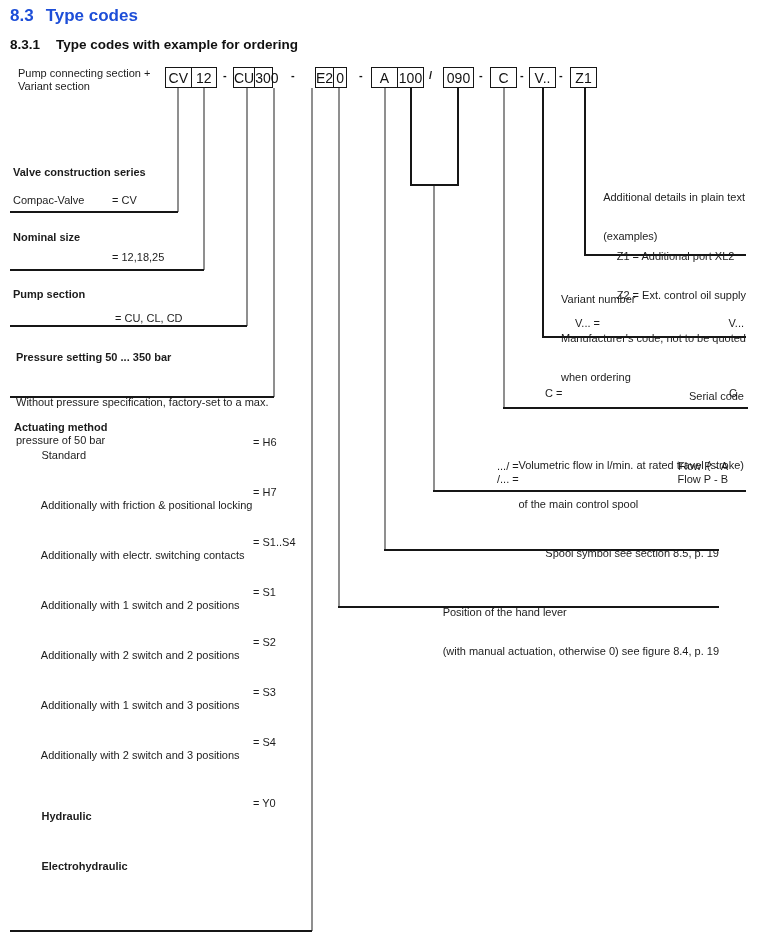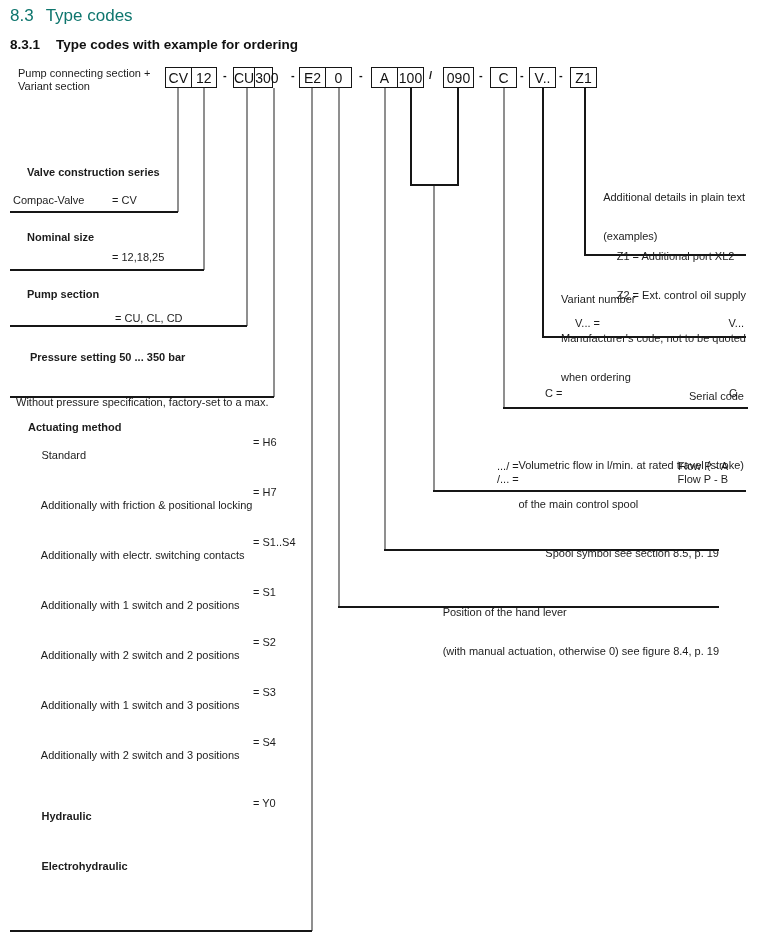--- a/index.html
+++ b/index.html
@@ -2,38 +2,38 @@
 <html><head>
 <meta charset="utf-8">
 <style>
   html,body{margin:0;padding:0;background:#fff;}
   .page{
     position:relative;width:758px;height:942px;background:#ffffff;
     font-family:"Liberation Sans","DejaVu Sans",sans-serif;
     color:#1c1c1c;font-size:11px;overflow:hidden;
   }
   
-  .h1{position:absolute;left:10px;top:6px;font-size:17px;font-weight:normal;color:#0f766e;}
+  .h1{position:absolute;left:10px;top:6px;font-size:17px;font-weight:bold;color:#1d4ed8;}
   .h1 .num{margin-right:12px;}
   .h2{position:absolute;left:10px;top:37px;font-size:13.5px;font-weight:bold;color:#111;}
   .h2 .num{margin-right:16px;}
   
   .intro{position:absolute;left:18px;top:67px;line-height:13px;}
   
   .cbox{position:absolute;top:67px;height:21px;box-sizing:border-box;border:1.5px solid #161616;
         display:flex;font-weight:normal;font-size:14px;color:#111;}
   .cbox .cell{flex:1;display:flex;align-items:center;justify-content:center;}
   .cbox .cell + .cell{border-left:1.5px solid #161616;}
   .sep{position:absolute;top:69px;font-weight:bold;color:#111;}
   
   .vl{position:absolute;width:1.5px;background:#8f8f8f;}
   .vl.k{background:#161616;}
   .rl{position:absolute;height:1.5px;background:#161616;}
   
-  .ltitle{position:absolute;font-weight:bold;white-space:pre;margin-left:14px;}
+  .ltitle{position:absolute;font-weight:bold;white-space:pre;}
   .ltext{position:absolute;white-space:pre;line-height:12.5px;}
   .lcode{position:absolute;white-space:pre;}
   
   .alist{position:absolute;left:17px;top:436px;width:300px;}
   .arow{position:relative;line-height:12.5px;white-space:pre;}
   .arow .code{position:absolute;left:236px;top:0;}
   .b{font-weight:bold;}
   
   .rnote{position:absolute;text-align:left;line-height:13px;white-space:pre;}
   .pair{position:absolute;display:flex;justify-content:space-between;white-space:pre;}
@@ -60,21 +60,21 @@
   <div class="cbox" style="left:165px;width:52px">
     <span class="cell">CV</span>
     <span class="cell">12</span>
   </div>
   <span class="sep" style="left:223px">-</span>
   <div class="cbox" style="left:233px;width:40px">
     <span class="cell">CU</span>
     <span class="cell">300</span>
   </div>
   <span class="sep" style="left:291px">-</span>
-  <div class="cbox" style="left:299px;width:53px">
+  <div class="cbox" style="left:315px;width:32px">
     <span class="cell">E2</span>
     <span class="cell">0</span>
   </div>
   <span class="sep" style="left:359px">-</span>
   <div class="cbox" style="left:371px;width:53px">
     <span class="cell">A</span>
     <span class="cell">100</span>
   </div>
   <span class="sep" style="left:429px">/</span>
   <div class="cbox" style="left:443px;width:31px">
@@ -126,20 +126,21 @@
 
   <div class="ltitle" style="left:13px;top:231px">Nominal size</div>
   <div class="lcode" style="left:112px;top:251px">= 12,18,25</div>
 
   <div class="ltitle" style="left:13px;top:288px">Pump section</div>
   <div class="lcode" style="left:115px;top:312px">= CU, CL, CD</div>
 
   <div class="ltitle" style="left:16px;top:351px">Pressure setting 50 ... 350 bar</div>
   <div class="ltext" style="left:16px;top:371px">
     <div>Without pressure specification, factory-set to a max.</div>
+    <div>pressure of 50 bar</div>
   </div>
 
   <div class="ltitle" style="left:14px;top:421px">Actuating method</div>
 
   <div class="alist">
 
       <div class="arow">
         <span class="b"></span><span>Standard</span>
         <span class="code">= H6</span>
       </div>

